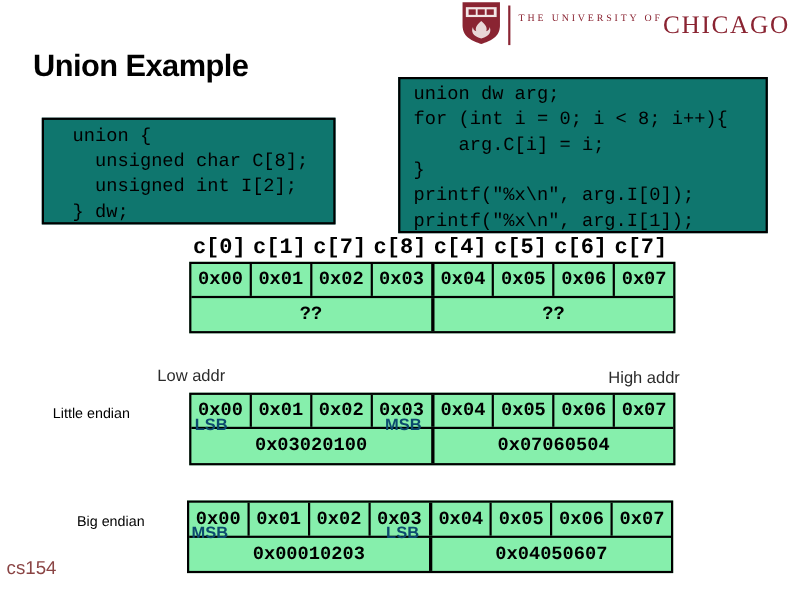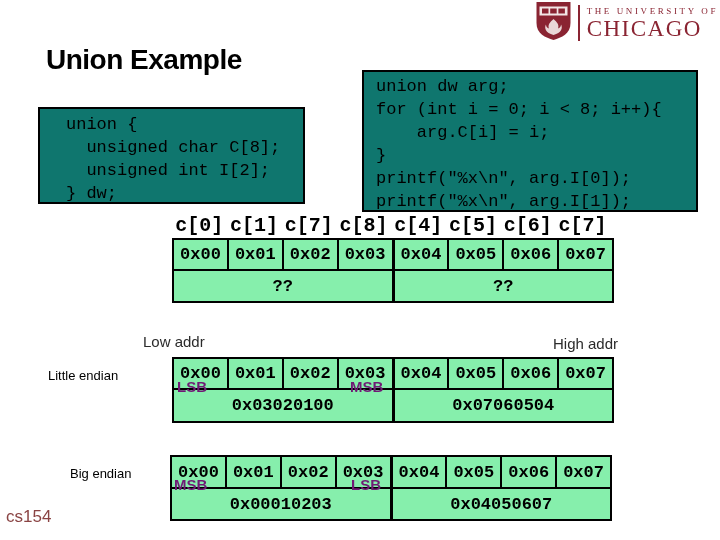--- a/index.html
+++ b/index.html
@@ -2,27 +2,27 @@
 <html><head>
 <meta charset="utf-8">
 <style>
   html,body{margin:0;padding:0;background:#fff;}
   .slide{position:relative;width:720px;height:540px;background:#ffffff;overflow:hidden;
          font-family:"Liberation Sans",sans-serif;color:#000;}
 
   
   .logo{position:absolute;top:2px;right:2px;display:flex;align-items:center;height:42px;}
   .logo .divider{width:2px;height:36px;background:#8a2432;margin:0 7px 0 6px;}
-  .logo-text{display:flex;flex-direction:column;justify-content:center;color:#8a2432;
+  .logo-text{display:flex;flex-direction:row;justify-content:center;color:#8a2432;
              font-family:"Liberation Serif",serif;}
   .logo-small{font-size:9px;letter-spacing:2.6px;line-height:11px;white-space:nowrap;}
   .logo-big{font-size:23px;letter-spacing:1.5px;line-height:24px;white-space:nowrap;}
 
   
-  .title{position:absolute;left:46px;top:44px;font-size:28px;font-weight:bold;letter-spacing:-0.5px;}
+  .title{position:absolute;left:30px;top:44px;font-size:28px;font-weight:bold;letter-spacing:-0.5px;}
 
   
   .codebox{position:absolute;background:#0f766e;border:2px solid #000;box-sizing:border-box;
            font-family:"Liberation Mono","DejaVu Sans Mono",monospace;font-size:17px;line-height:23px;}
   .codebox-left{left:38px;top:107px;width:267px;height:97px;padding:4px 0 0 26px;}
   .codebox-right{left:362px;top:70px;width:336px;height:142px;padding:3px 0 0 12px;}
   .code-line{white-space:pre;}
 
   
   .byte-labels{position:absolute;left:172px;top:214px;width:438px;display:flex;}
@@ -48,21 +48,21 @@
 
   .endian-label{position:absolute;font-size:13px;color:#000;}
   .le-label{left:48px;top:368px;}
   .be-label{left:70px;top:466px;}
 
   .t-le{left:172px;top:357px;}
   .t-le .row1{height:29px;} .t-le .row2{height:31px;}
   .t-be{left:170px;top:455px;}
   .t-be .row1{height:30px;} .t-be .row2{height:30px;justify-content:flex-end;}
 
-  .marker{position:absolute;font-size:15px;color:#701a75;z-index:3;font-weight:600;}
+  .marker{position:absolute;font-size:15px;color:#0c4a6e;z-index:3;font-weight:600;}
   .le-lsb{left:177px;top:378px;}
   .le-msb{left:350px;top:378px;}
   .be-msb{left:174px;top:476px;}
   .be-lsb{left:351px;top:476px;}
 
   .footer{position:absolute;left:6px;top:507px;font-size:17px;color:#8a4444;}
 </style>
 </head>
 <body>
 

